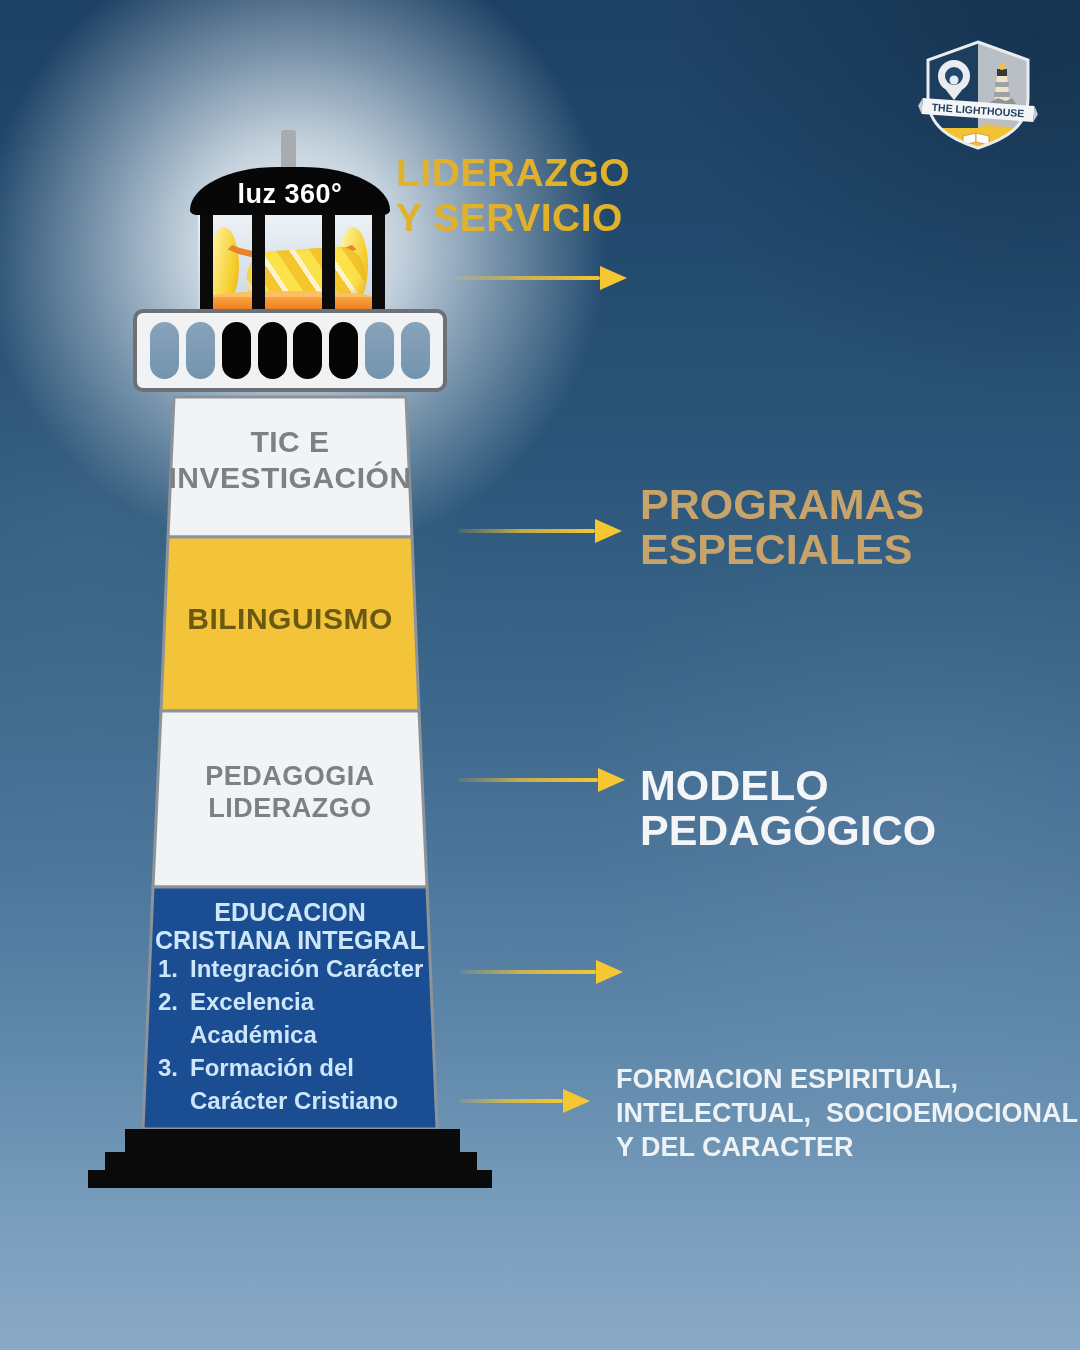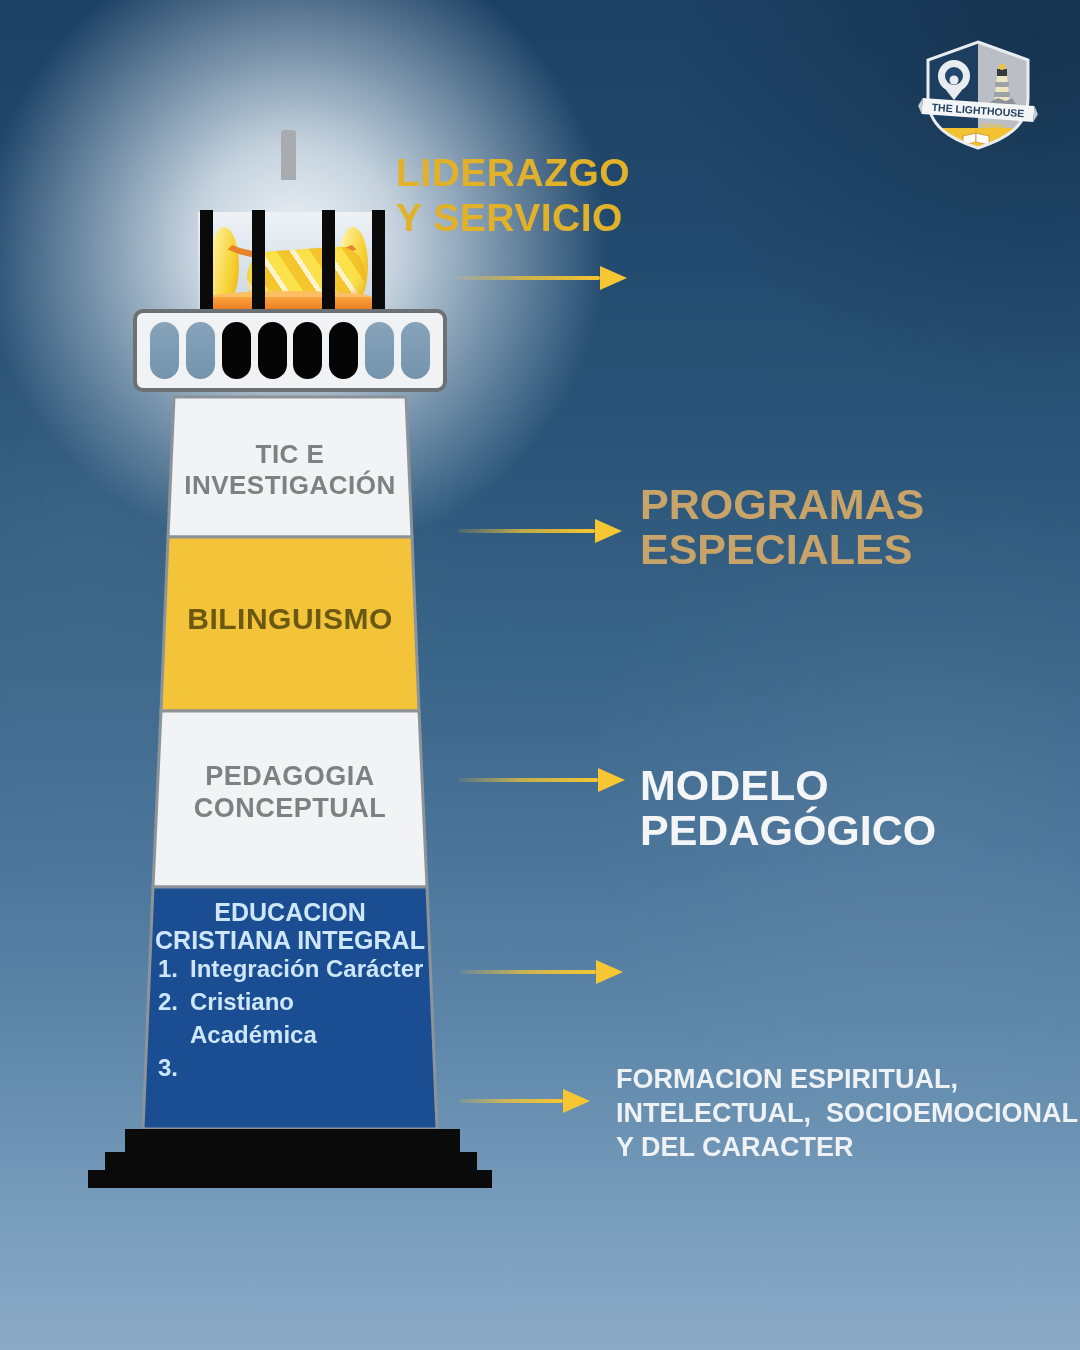--- a/index.html
+++ b/index.html
@@ -44,21 +44,21 @@
     border:4px solid #6c7176; border-radius:10px; display:flex; align-items:center; justify-content:space-evenly; padding:0 6px; }
   .slot { width:29px; height:57px; border-radius:15px; }
   .slot.sky { background:linear-gradient(180deg,#86a3ba,#7494ad); }
   .slot.dark { background:#050505; }
 
   
   .tower-svg { left:0; top:0; width:1080px; height:1350px; z-index:5; pointer-events:none; }
 
   
   .sec-label { z-index:7; text-align:center; font-weight:bold; white-space:pre-line; }
-  .lbl-tic { left:150px; top:424px; width:280px; font-size:26px; line-height:1.2; color:#7e8183; letter-spacing:.5px;margin-top:15px; }
+  .lbl-tic { left:150px; top:424px; width:280px; font-size:30px; line-height:1.2; color:#7e8183; letter-spacing:.5px; }
   .lbl-bil { left:150px; top:602px; width:280px; font-size:30px; color:#6b5911; letter-spacing:.5px; }
   .lbl-ped { left:150px; top:760px; width:280px; font-size:27px; line-height:1.2; color:#7e8183; letter-spacing:.5px; }
   .lbl-edu-head { left:145px; top:898px; width:290px; font-size:25px; line-height:1.13; color:#cde6f9; }
   .edu-list { left:158px; top:952px; width:276px; z-index:7; color:#cde6f9; font-weight:bold; font-size:24px; line-height:1.38; }
   .edu-item { display:flex; }
   .edu-num { width:32px; flex:0 0 32px; }
   .edu-text { white-space:pre-line; }
 
   
   .arrow { display:flex; align-items:center; height:24px; z-index:8; }
@@ -95,20 +95,23 @@
   <div class="abs lens left"></div>
   <div class="abs lens right"></div>
   <div class="abs ribbon"></div>
   <div class="abs drum"></div>
   <div class="abs lamp-base-top"></div>
   <div class="abs lamp-base"></div>
   <div class="abs pillar p1"></div>
   <div class="abs pillar p2"></div>
   <div class="abs pillar p3"></div>
   <div class="abs pillar p4"></div>
+  <div class="abs dome">
+    <span class="dome-label">luz 360°</span>
+  </div>
 
   <div class="abs rail">
     <div class="slot sky"></div>
     <div class="slot sky"></div>
     <div class="slot dark"></div>
     <div class="slot dark"></div>
     <div class="slot dark"></div>
     <div class="slot dark"></div>
     <div class="slot sky"></div>
     <div class="slot sky"></div>
@@ -121,35 +124,37 @@
     <polygon points="153,887 427,887 437,1129 143,1129" fill="#1a4d92" stroke="#8d9499" stroke-width="3"></polygon>
     <rect x="125" y="1129" width="335" height="23" fill="#0a0a0a"></rect>
     <rect x="105" y="1152" width="372" height="18" fill="#0a0a0a"></rect>
     <rect x="88" y="1170" width="404" height="18" fill="#0a0a0a"></rect>
   </svg>
 
   <div class="abs sec-label lbl-tic">TIC E
 INVESTIGACIÓN</div>
   <div class="abs sec-label lbl-bil">BILINGUISMO</div>
   <div class="abs sec-label lbl-ped">PEDAGOGIA
-CONCEPTUAL</div>
+LIDERAZGO</div>
   <div class="abs sec-label lbl-edu-head">EDUCACION
 CRISTIANA INTEGRAL</div>
   <div class="abs edu-list">
     <div class="edu-item">
       <span class="edu-num">1.</span>
       <span class="edu-text">Integración Carácter</span>
     </div>
     <div class="edu-item">
       <span class="edu-num">2.</span>
-      <span class="edu-text">Cristiano
+      <span class="edu-text">Excelencia
 Académica</span>
     </div>
     <div class="edu-item">
       <span class="edu-num">3.</span>
+      <span class="edu-text">Formación del
+Carácter Cristiano</span>
     </div>
   </div>
 
   <div class="abs arrow ar1">
     <div class="arrow-tail"></div>
     <div class="arrow-head"></div>
   </div>
   <div class="abs arrow ar2">
     <div class="arrow-tail"></div>
     <div class="arrow-head"></div>

